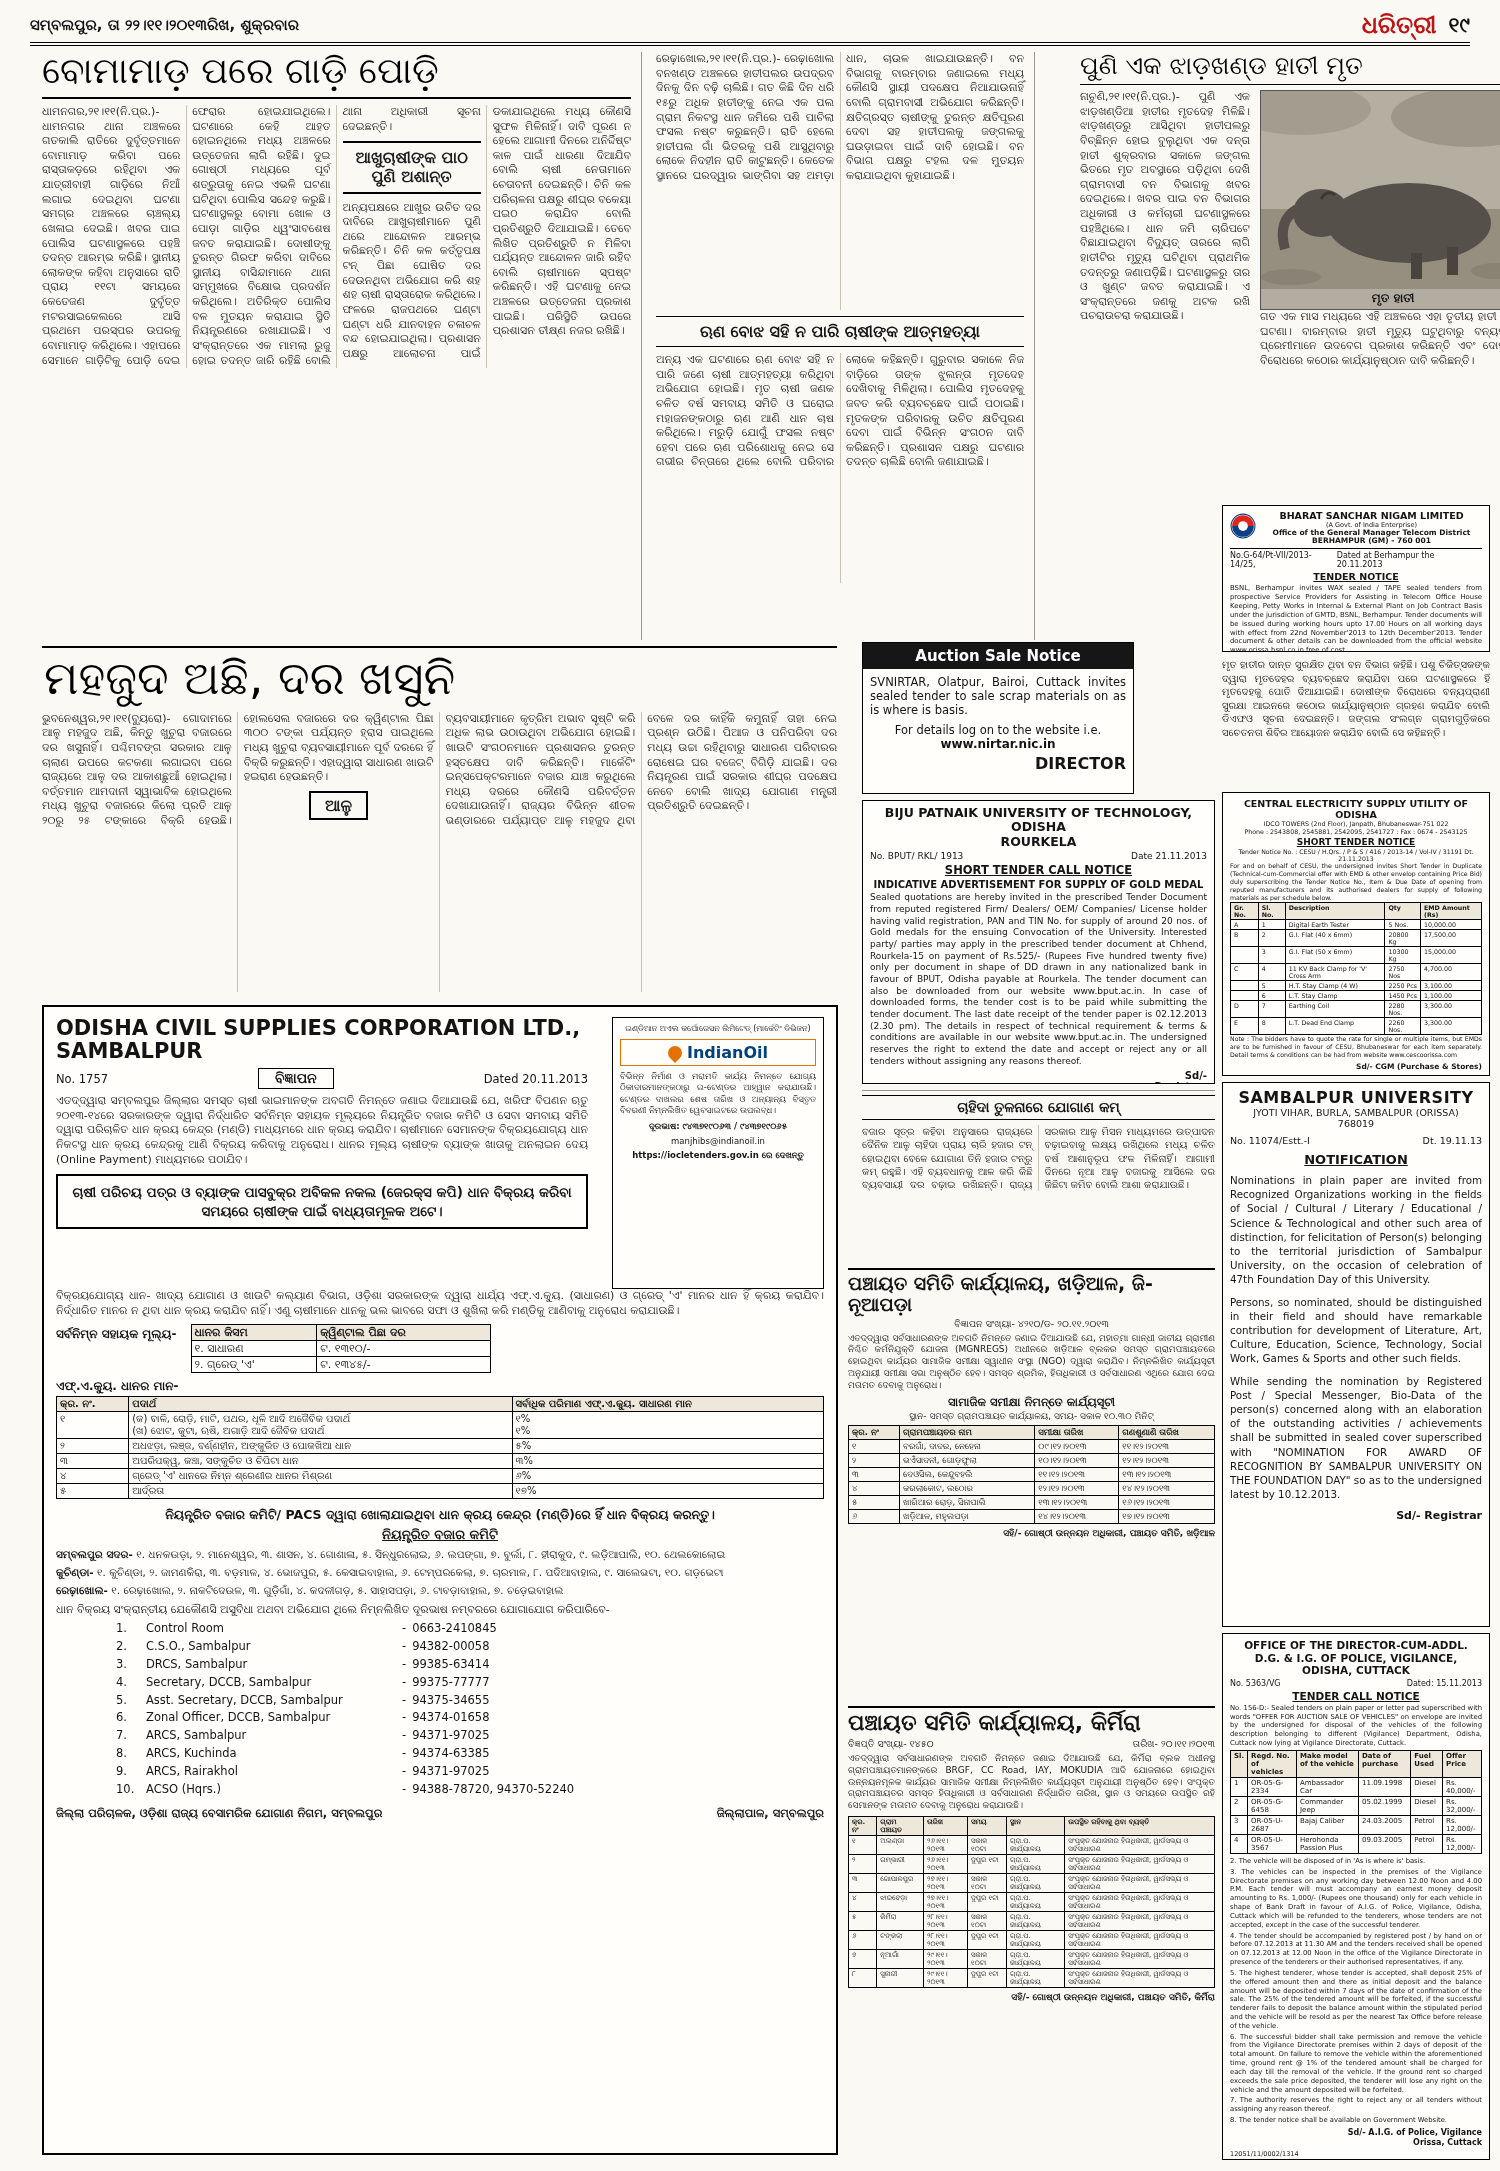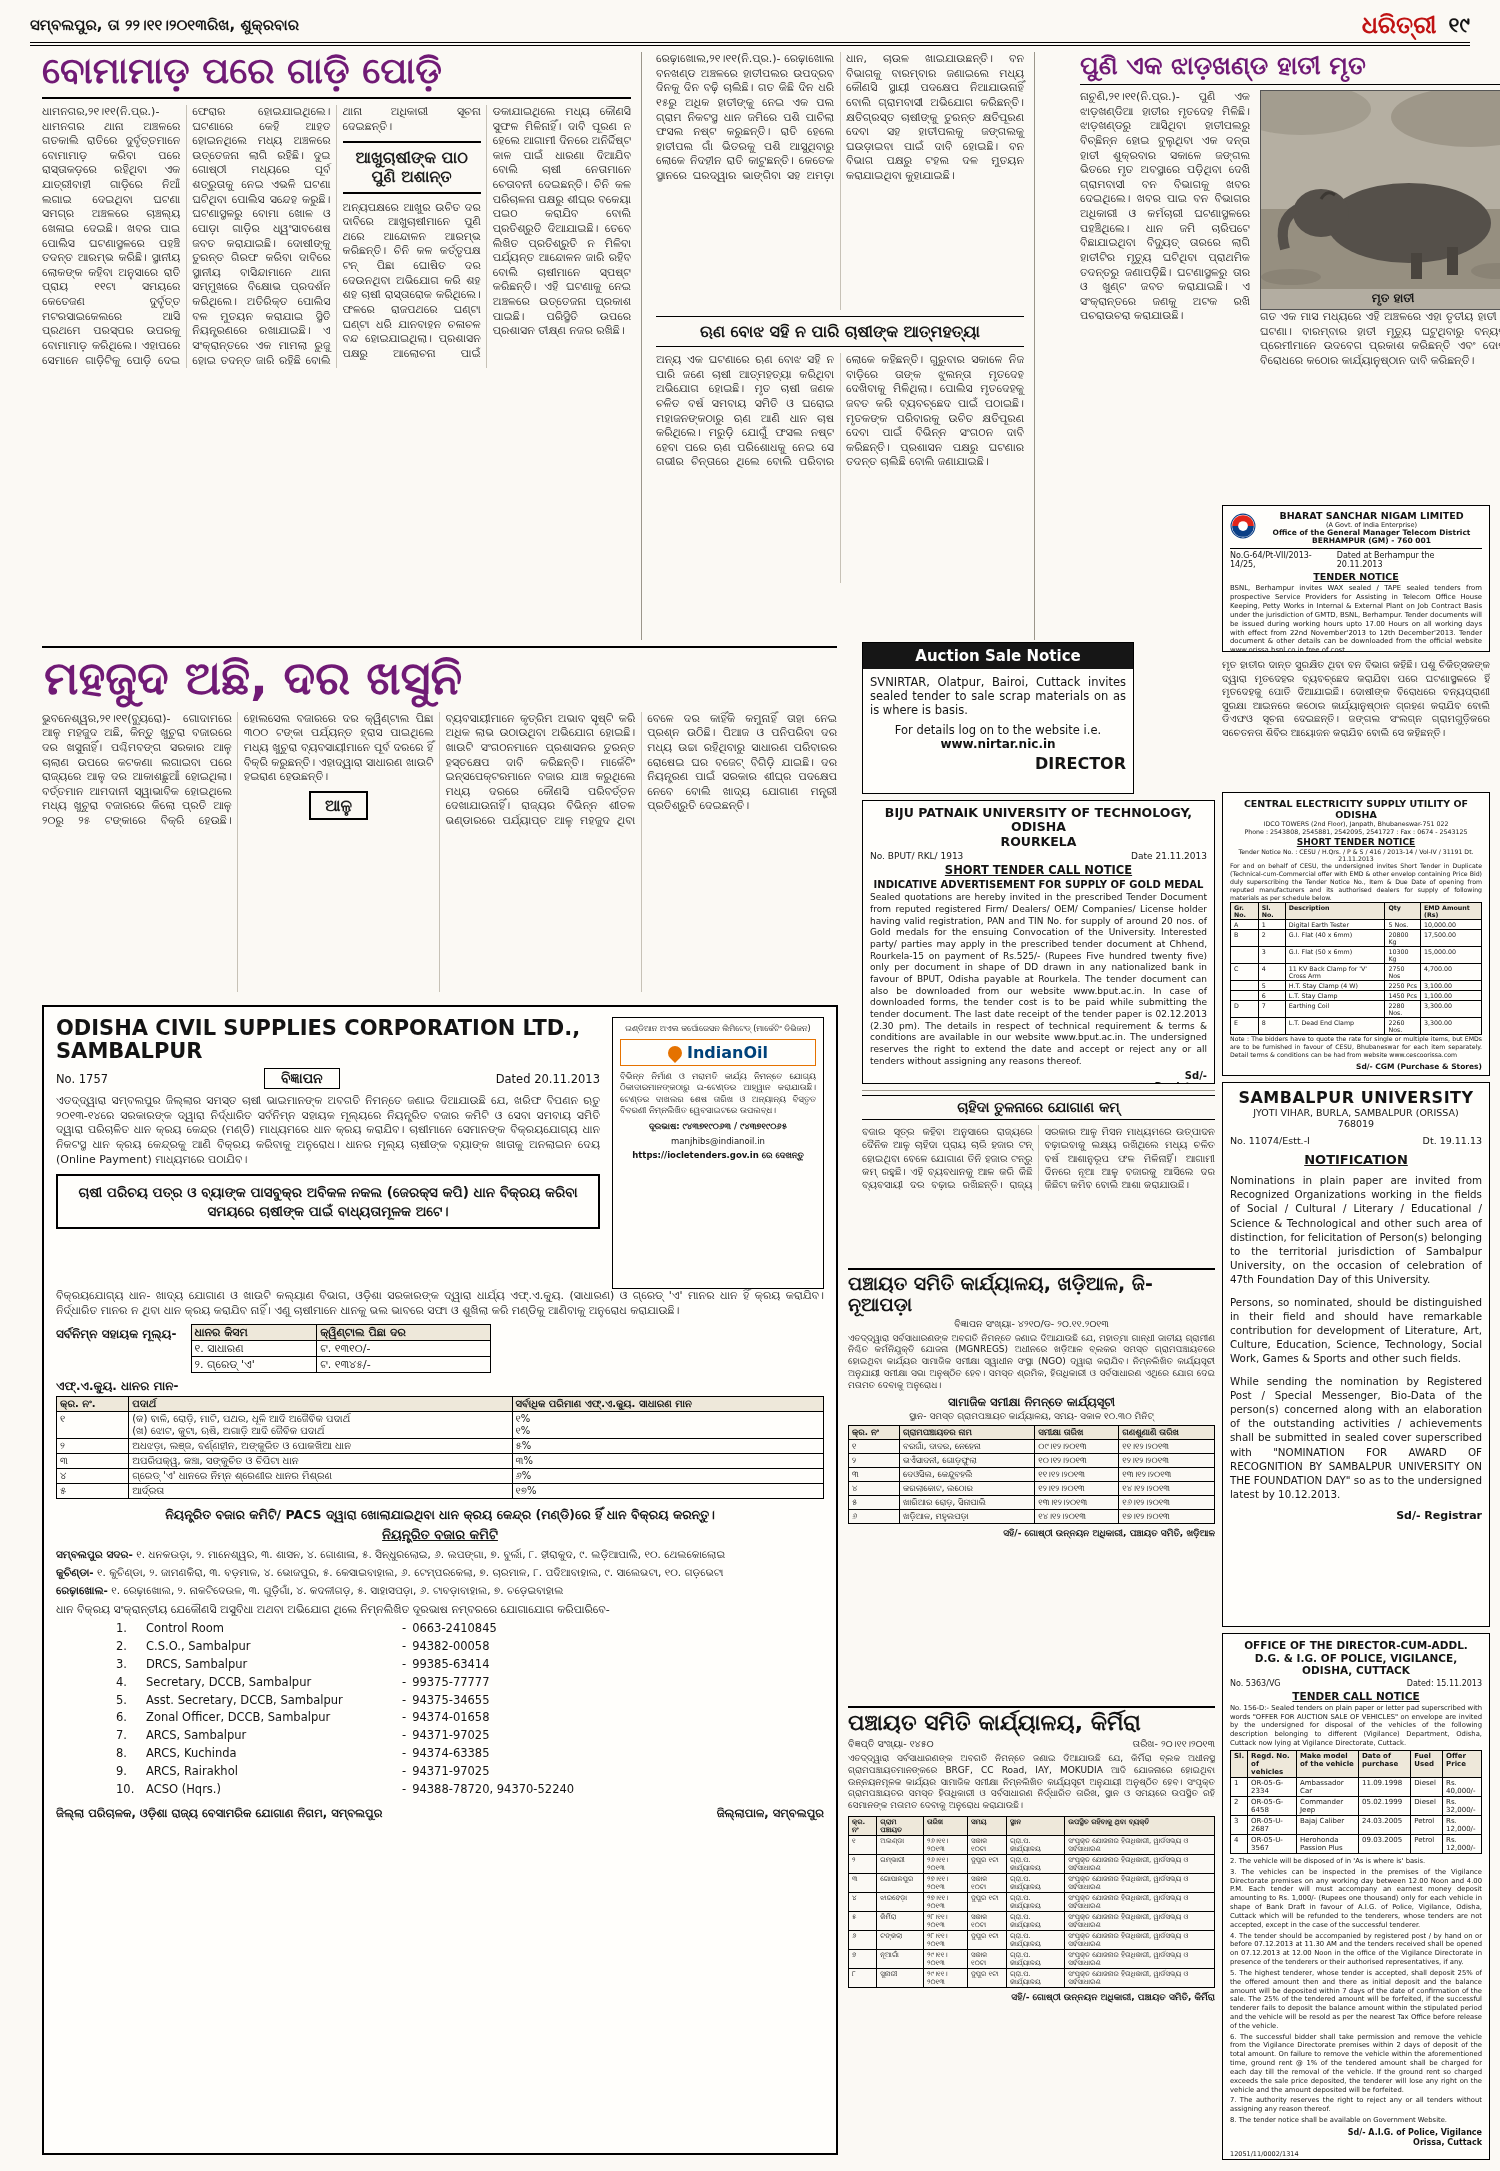--- a/index.html
+++ b/index.html
@@ -3,21 +3,21 @@
 <meta charset="utf-8">
 <style>
   *{margin:0;padding:0;box-sizing:border-box}
   body{background:#777;font-family:"DejaVu Sans","Liberation Sans",sans-serif}
   .page{position:relative;width:1500px;height:2171px;margin:0 auto;background:#fbf9f4;color:#141414;overflow:hidden}
   .blk{position:absolute;overflow:hidden}
   .just{text-align:justify}
   .body-text{font-size:11px;line-height:1.33;text-align:justify;color:#1c1c1c}
   .cols-2{column-count:2;column-gap:12px;column-rule:1px solid #c7c2b6}
   .cols-4{column-count:4;column-gap:12px;column-rule:1px solid #c7c2b6}
-  .hl{font-weight:bold;color:#701a75;line-height:1.08}
+  .hl{font-weight:normal;color:#000000;line-height:1.08}
   .hl-xl{font-size:36px;border-bottom:2px solid #000;padding-bottom:6px;margin-bottom:6px}
   .hl-lg{font-size:28px;text-align:center;border-bottom:1px solid #000;padding-bottom:6px;margin-bottom:6px}
   .hl-md{font-size:25px;padding-bottom:5px;margin-bottom:5px;border-bottom:1px solid #000}
   .hl-huge{font-size:46px;margin:2px 0 8px 2px}
   
   #masthead{left:30px;top:8px;width:1440px;height:38px;border-bottom:4px double #000;display:flex;justify-content:space-between;align-items:center;overflow:visible}
   .dateline{font-size:15px;font-weight:bold}
   .mast-right{display:flex;align-items:center;gap:12px}
   .brand{color:#c01212;font-size:24px;font-weight:bold}
   .pageno{font-size:21px;font-weight:bold}
@@ -84,21 +84,21 @@
   #univ .sig{font-size:11px}
   #vig{left:1222px;top:1633px;width:268px;height:527px}
   .vig-t{font-weight:bold;font-size:10.5px;text-align:center;line-height:1.2}
   #vig .refrow{font-size:8px}
   #vig .nh{font-size:10.5px}
   #vig .micro{font-size:6.8px;margin-bottom:2px}
   #vig .sig{font-size:8px;line-height:1.2}
   .print-code{font-size:6.5px;margin-top:3px}
   
   #ocsc{left:42px;top:1005px;width:796px;height:1150px;border:2px solid #000;background:#fffefb;padding:10px 12px}
-  .ocsc-top{display:flex;gap:12px}
+  .ocsc-top{display:flex;gap:24px}
   .ocsc-left{flex:1}
   .ocsc-title{font-size:21px;font-weight:bold;line-height:1.1}
   .ocsc-meta{display:flex;justify-content:space-between;align-items:center;font-size:11.5px;margin:5px 0}
   .ocsc-adlabel{font-weight:bold;font-size:14px;border:1px solid #000;padding:1px 16px}
   .highlight{border:2px solid #000;font-weight:bold;font-size:13.5px;text-align:center;padding:7px 10px;margin:7px 0;line-height:1.35}
   .ioc{width:212px;border:1px solid #000;padding:6px 7px;height:272px}
   .ioc-corp{font-size:8px;text-align:center}
   .ioc-logo{display:flex;align-items:center;justify-content:center;gap:5px;margin:5px 0;border:1px solid #e57200;padding:3px}
   .drop{width:14px;height:14px;background:#e57200;border-radius:50% 50% 50% 0;transform:rotate(-45deg);display:inline-block}
   .ioc-word{font-weight:bold;font-size:16px;color:#00427a}

